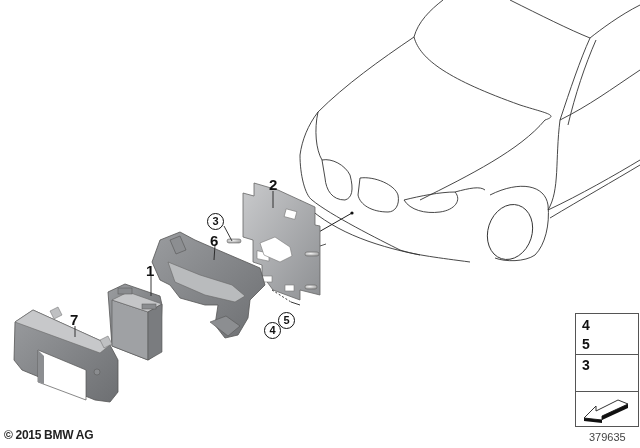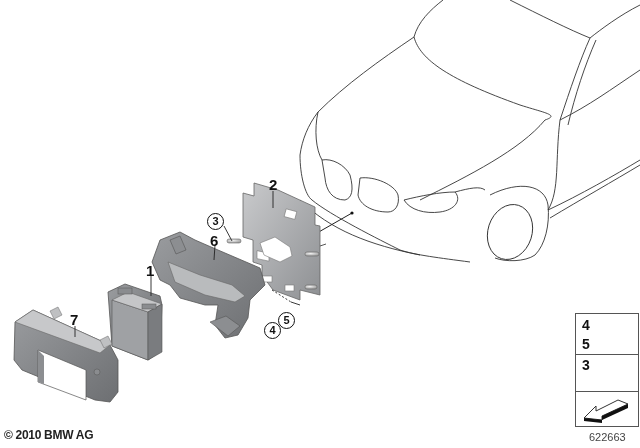--- a/index.html
+++ b/index.html
@@ -137,15 +137,15 @@
     </div>
     <div style="position:absolute; left:0; top:78px; width:62px; height:34px;">
       <svg width="62" height="34">
         <path d="M8,26 L20,14 L20,19 L42,8 L52,12 L26,24 L26,28 Z" fill="#fff" stroke="#333" stroke-width="1"></path>
         <path d="M26,28 L52,16 L52,12 L26,24 Z" fill="#111"></path>
         <path d="M8,26 L26,28 L26,31 L8,29 Z" fill="#111"></path>
       </svg>
     </div>
   </div>
 
-  <div class="diagram-id">622663</div>
-  <div class="copyright">© 2010 BMW AG</div>
+  <div class="diagram-id">379635</div>
+  <div class="copyright">© 2015 BMW AG</div>
 </div>
 
 </body></html>

